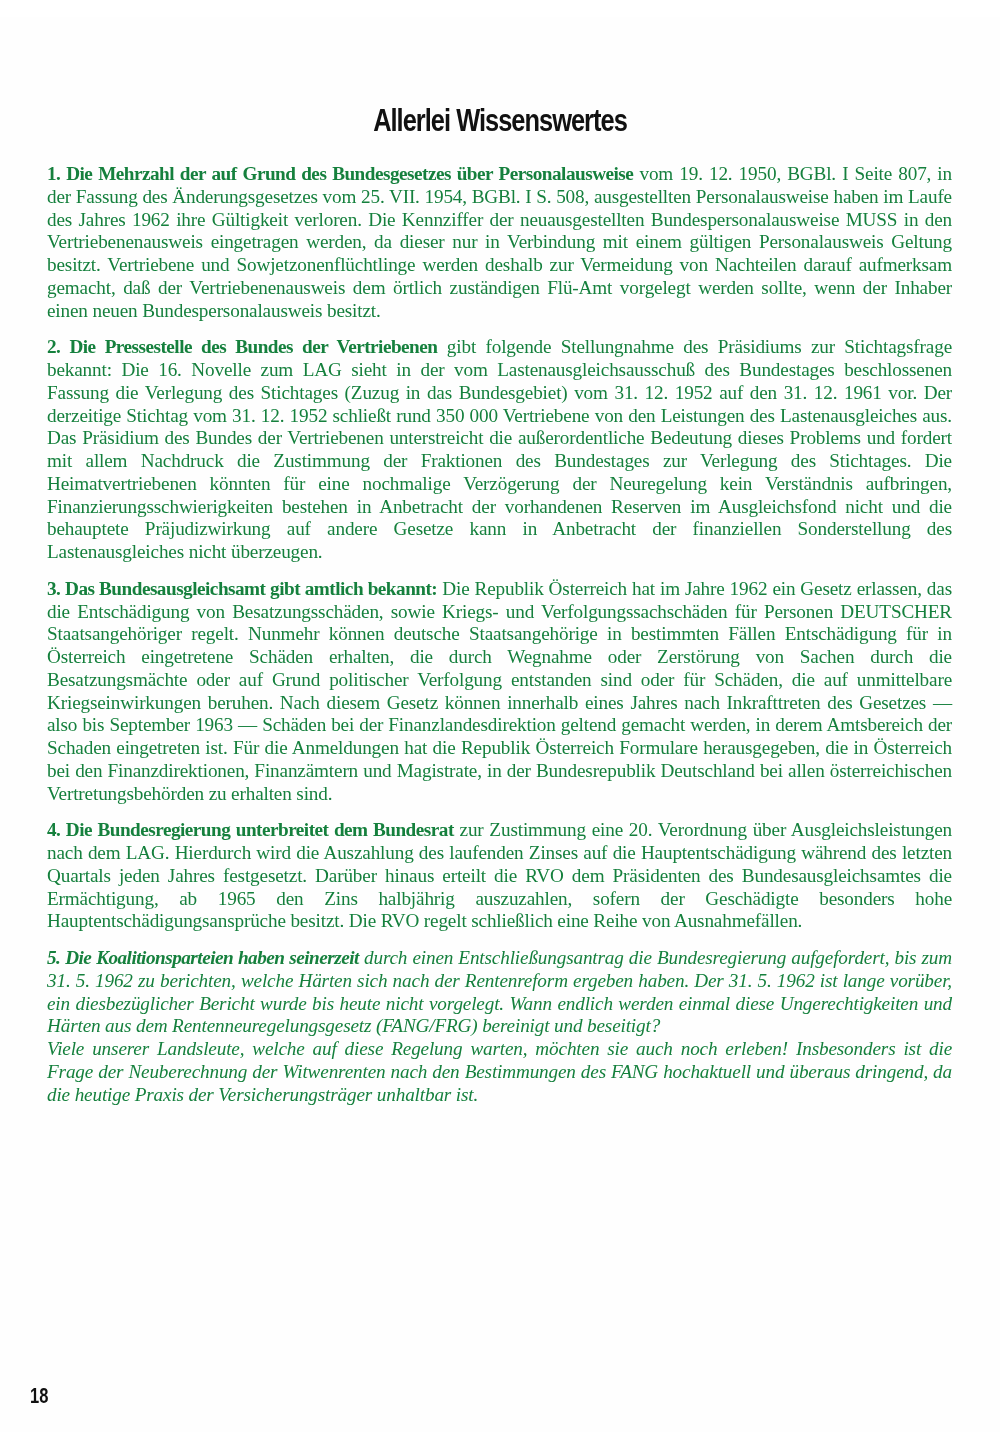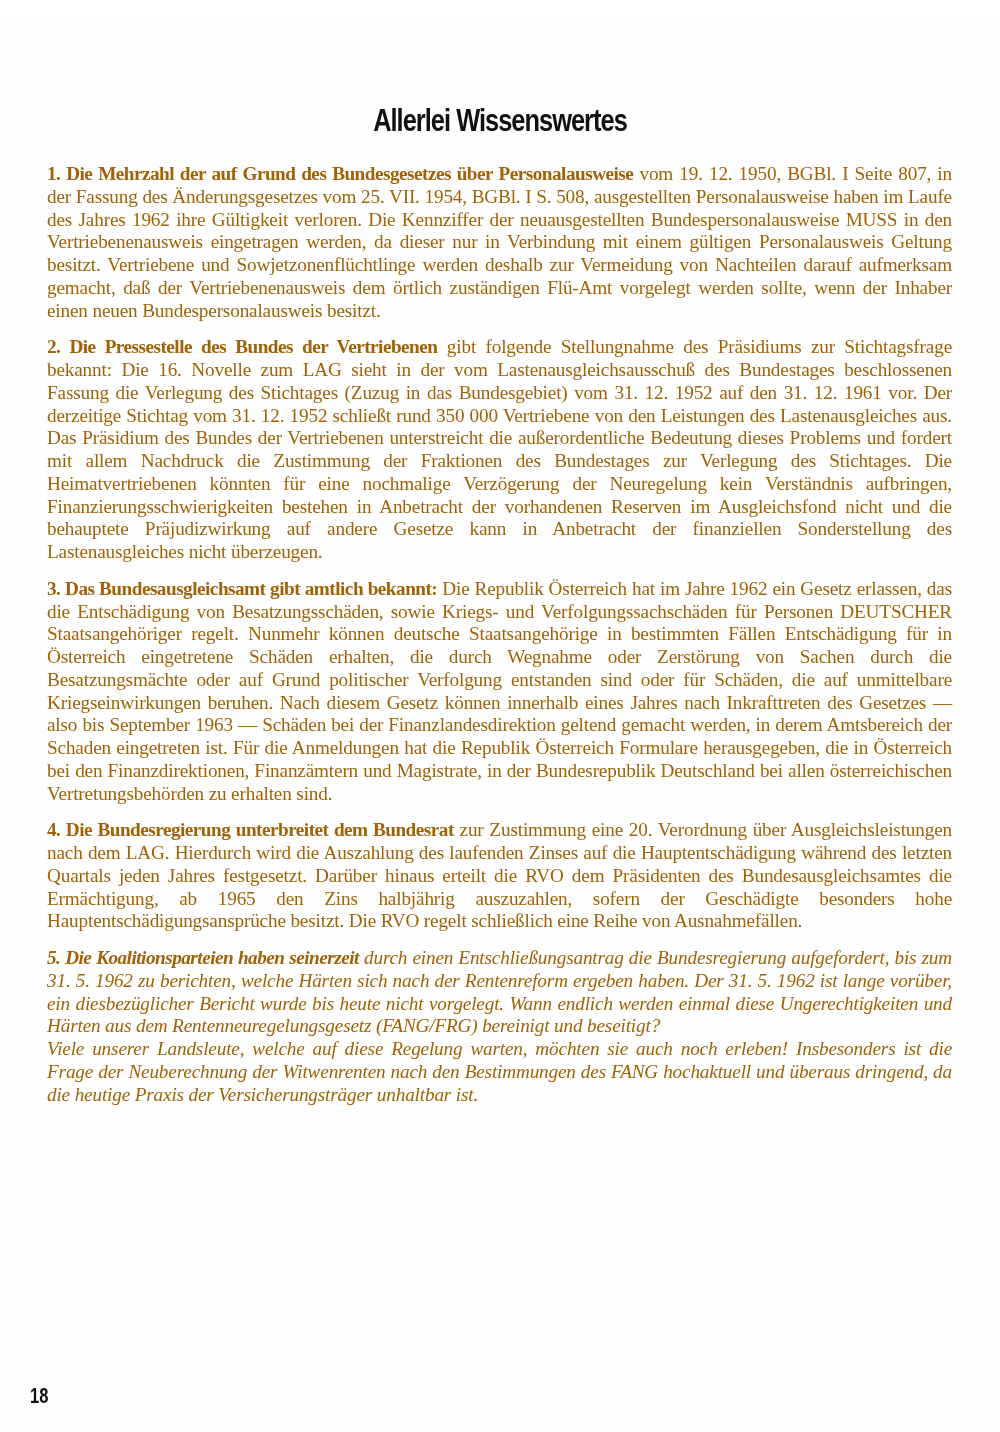--- a/index.html
+++ b/index.html
@@ -7,21 +7,21 @@
   .page { position: absolute; left: 0; top: 17px; width: 1000px; height: 1432px; background: #fefefe; }
   .title {
     position: absolute; left: 0; width: 1000px; top: 84px; text-align: center;
     font-family: "Liberation Sans", sans-serif; font-weight: bold; font-size: 31px;
     letter-spacing: -1.2px; transform: scaleX(0.82); transform-origin: 500px 0;
     color: #111; line-height: 40px;
   }
   .body-text {
     position: absolute; left: 47px; width: 905px; top: 146px;
     font-family: "Liberation Serif", serif; font-size: 19.2px; line-height: 22.75px;
-    color: #a16207; text-align: justify; letter-spacing: -0.15px;
+    color: #15803d; text-align: justify; letter-spacing: -0.15px;
   }
   .para { margin: 0 0 14px 0; }
   .para.tight { margin-bottom: 0; font-style: italic; }
   .lead { font-weight: bold; letter-spacing: -0.5px; }
   .page-number {
     position: absolute; left: 30px; top: 1366px;
     font-family: "Liberation Sans", sans-serif; font-weight: bold; font-size: 22px;
     transform: scaleX(0.75); transform-origin: 0 0; color: #111;
   }
 </style>

